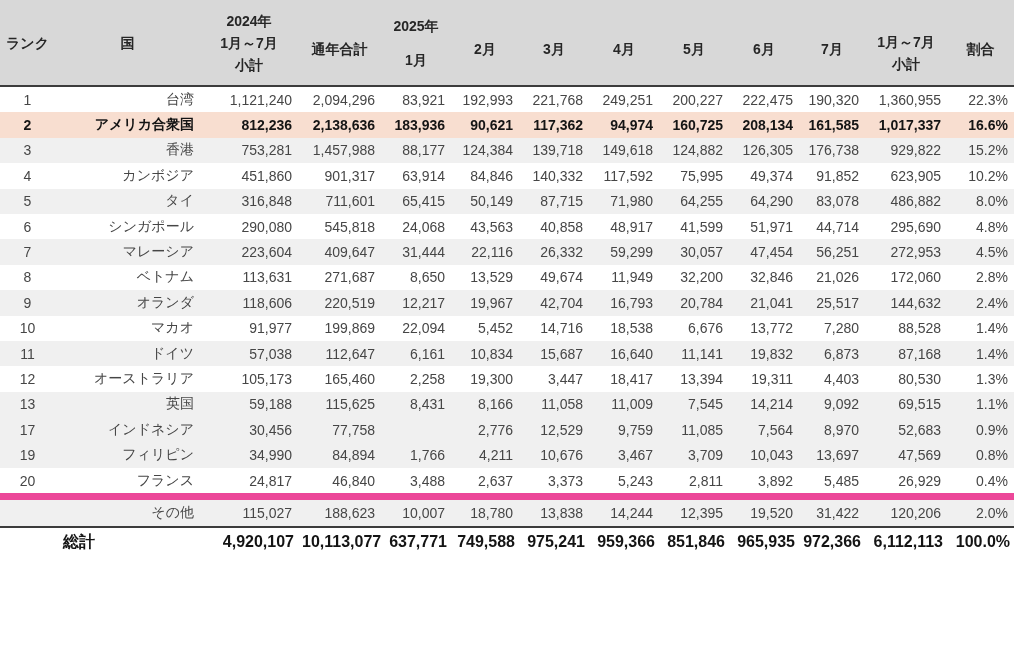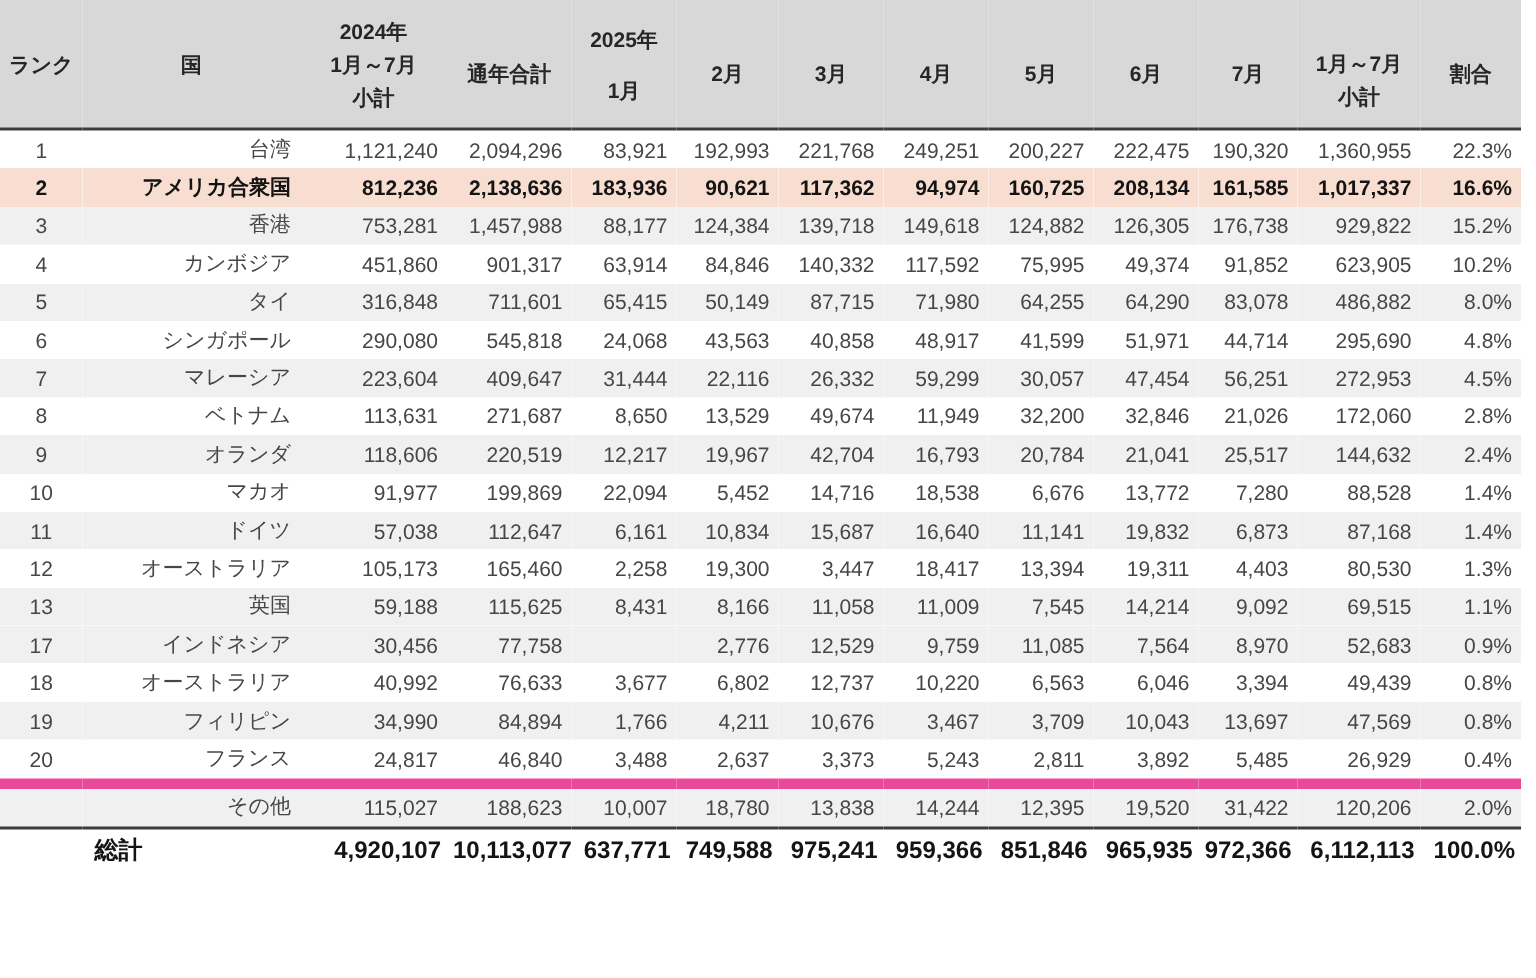--- a/index.html
+++ b/index.html
@@ -320,35 +320,20 @@
           <td></td>
           <td>2,776</td>
           <td>12,529</td>
           <td>9,759</td>
           <td>11,085</td>
           <td>7,564</td>
           <td>8,970</td>
           <td>52,683</td>
           <td>0.9%</td>
         </tr>
-        <tr>
-          <td>18</td>
-          <td>オーストラリア</td>
-          <td>40,992</td>
-          <td>76,633</td>
-          <td>3,677</td>
-          <td>6,802</td>
-          <td>12,737</td>
-          <td>10,220</td>
-          <td>6,563</td>
-          <td>6,046</td>
-          <td>3,394</td>
-          <td>49,439</td>
-          <td>0.8%</td>
-        </tr>
         <tr class="shade">
           <td>19</td>
           <td>フィリピン</td>
           <td>34,990</td>
           <td>84,894</td>
           <td>1,766</td>
           <td>4,211</td>
           <td>10,676</td>
           <td>3,467</td>
           <td>3,709</td>

